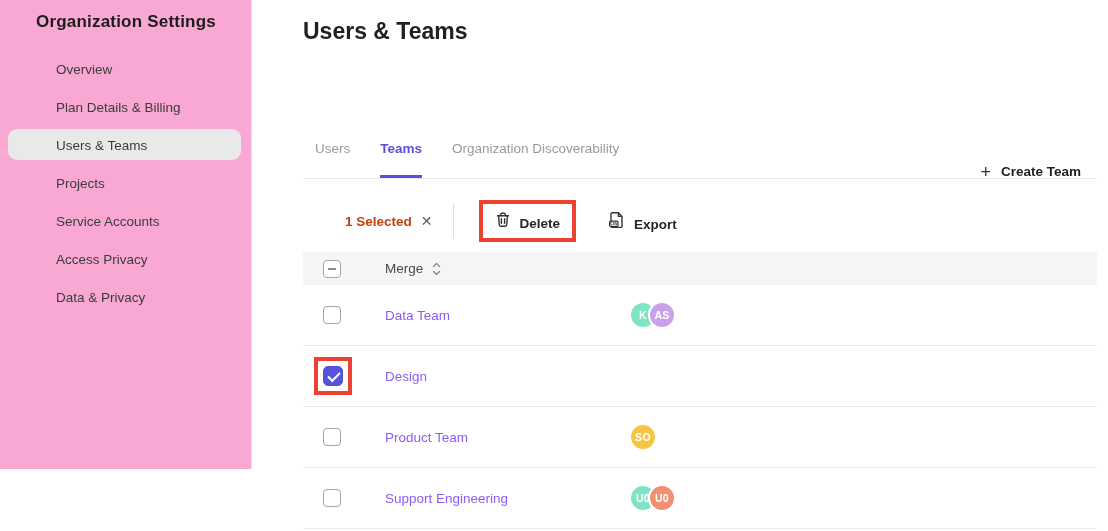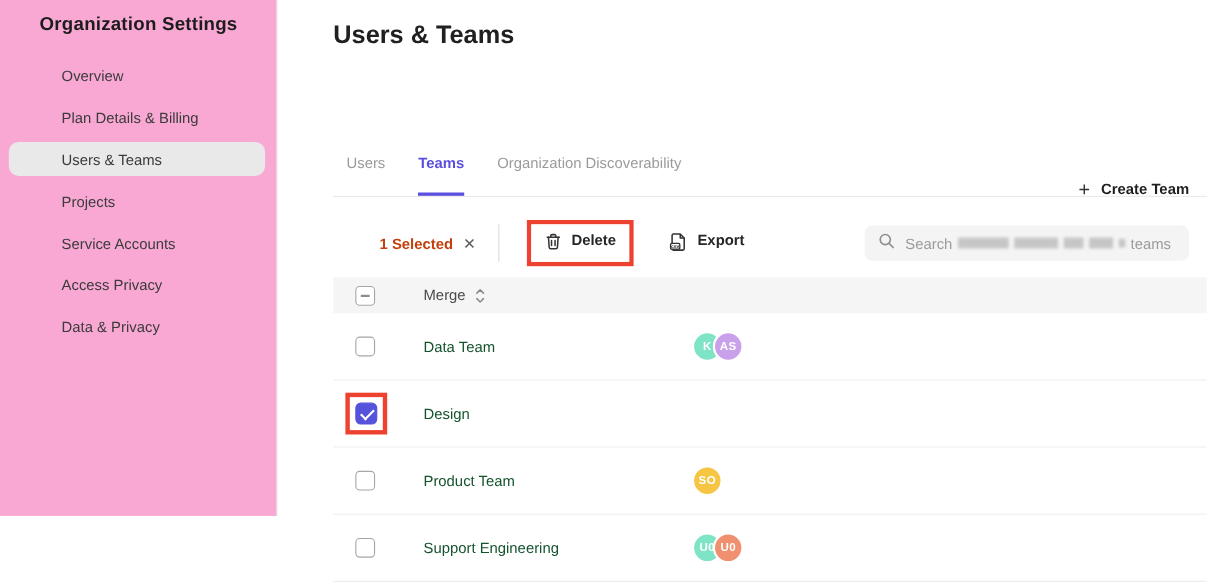--- a/index.html
+++ b/index.html
@@ -48,40 +48,40 @@
   .plus-glyph { font-size:18px; font-weight:400; color:#333; line-height:14px; }
 
   
   .toolbar { position:absolute; left:51px; right:27px; top:201px; height:40px; display:flex; align-items:center; }
   .selected-label { margin-left:42px; font-size:13.5px; font-weight:600; color:#c2410c; white-space:nowrap; }
   .clear-x { margin-left:9px; color:#5c5c5c; font-size:14px; cursor:pointer; }
   .vdiv { width:1px; height:34px; background:#dcdcdc; margin-left:20px; }
   .annotation { border:4px solid #ee4230; }
   .annotation-delete { margin-left:25px; background:#fff; }
   .tool-btn {
-    display:flex; align-items:flex-start; gap:9px; background:#fff; border:none;
+    display:flex; align-items:flex-end; gap:9px; background:#fff; border:none;
     font-family:inherit; font-size:13.5px; font-weight:600; color:#262626;
     cursor:pointer; padding:7px 12px;
   }
   .export-btn { margin-left:24px; padding:7px 8px; }
   .search {
     margin-left:auto; width:295px; height:32px; background:#f4f4f5; border-radius:7px;
     display:flex; align-items:center; padding:0 12px; gap:9px; cursor:text;
   }
   .search-ph { font-size:13.5px; color:#9b9b9b; display:flex; align-items:center; gap:5px; white-space:nowrap; }
   .redact { display:inline-block; height:10px; background:#c6c6c6; filter:blur(1.3px); border-radius:1px; }
   .r1{width:46px}.r2{width:40px}.r3{width:18px}.r4{width:22px}.r5{width:6px;height:8px}
 
   
   .table { position:absolute; left:51px; right:11px; top:252px; }
   .thead { height:33px; background:#f5f5f6; display:flex; align-items:center; }
   .trow { height:61px; display:flex; align-items:center; border-bottom:1px solid #ececec; background:#fff; }
   .cell-check { width:82px; padding-left:20px; display:flex; align-items:center; }
   .cell-name { width:244px; font-size:13.5px; color:#4a4a4a; display:flex; align-items:center; }
-  .cell-name a { color:#14532d; text-decoration:none; }
+  .cell-name a { color:#8b5cf6; text-decoration:none; }
   .cell-avatars { display:flex; align-items:center; }
 
   .checkbox {
     width:18px; height:18px; border:1px solid #a6a6a6; border-radius:4px;
     background:#fff; cursor:pointer; flex:none;
   }
   .checkbox.indeterminate::after { content:""; display:block; width:8px; height:2px; background:#8b8b8b; margin:7px auto 0; }
   .checkbox.checked {
     width:20px; height:20px; background:#5552dc; border-color:#5552dc; border-radius:5px; position:relative;
   }
@@ -173,37 +173,20 @@
           <svg width="17" height="18" viewBox="0 0 17 18" fill="none">
             <path d="M4.2 1.8 h6.2 l3.6 3.6 v9.8 a1.2 1.2 0 0 1 -1.2 1.2 h-8.6 a1.2 1.2 0 0 1 -1.2 -1.2 v-12.2 a1.2 1.2 0 0 1 1.2 -1.2 z" stroke="#333" stroke-width="1.4" stroke-linejoin="round"></path>
             <path d="M10.4 1.8 v3.6 h3.6" stroke="#333" stroke-width="1.4" stroke-linejoin="round"></path>
             <rect x="1.6" y="10.2" width="8.4" height="5.2" rx="1" fill="#fff" stroke="#333" stroke-width="1.2"></rect>
             <text x="5.8" y="14.2" text-anchor="middle" font-size="4.6" font-family="Liberation Sans, sans-serif" font-weight="700" fill="#333">csv</text>
           </svg>
         </span>
         <span>Export</span>
       </button>
 
-      <div class="search">
-        <span>
-          <svg width="16" height="16" viewBox="0 0 16 16" fill="none" stroke="#8f8f8f" stroke-width="1.5" stroke-linecap="round">
-            <circle cx="6.8" cy="6.8" r="4.6"></circle>
-            <path d="M10.3 10.3 L14 14"></path>
-          </svg>
-        </span>
-        <span class="search-ph">
-          <span>Search</span>
-          <span class="redact r1"></span>
-          <span class="redact r2"></span>
-          <span class="redact r3"></span>
-          <span class="redact r4"></span>
-          <span class="redact r5"></span>
-          <span>teams</span>
-        </span>
-      </div>
     </div>
 
     <div class="table">
       <div class="thead">
         <div class="cell-check">
           <div class="checkbox indeterminate"></div>
         </div>
         <div class="cell-name name-head">
           <span>Merge</span>
           <span class="sort-icon">

